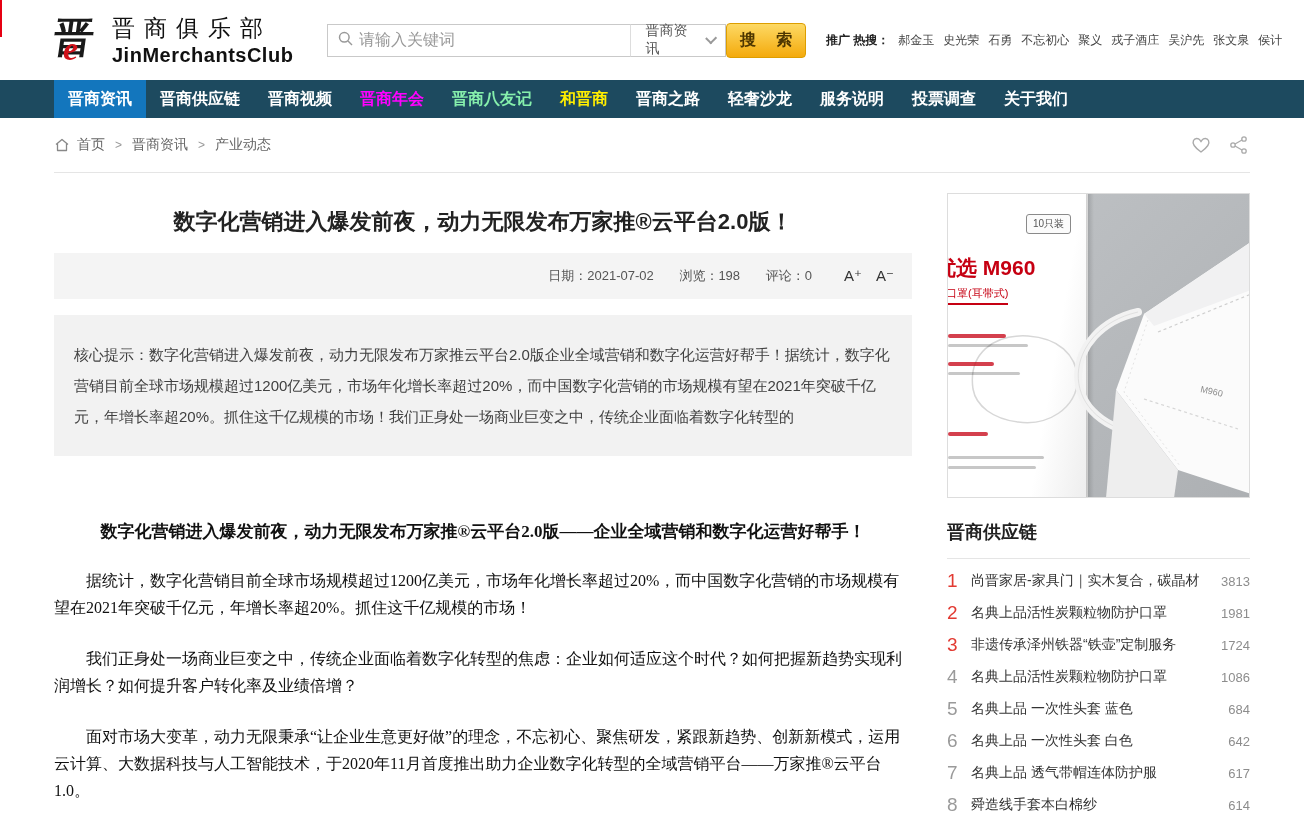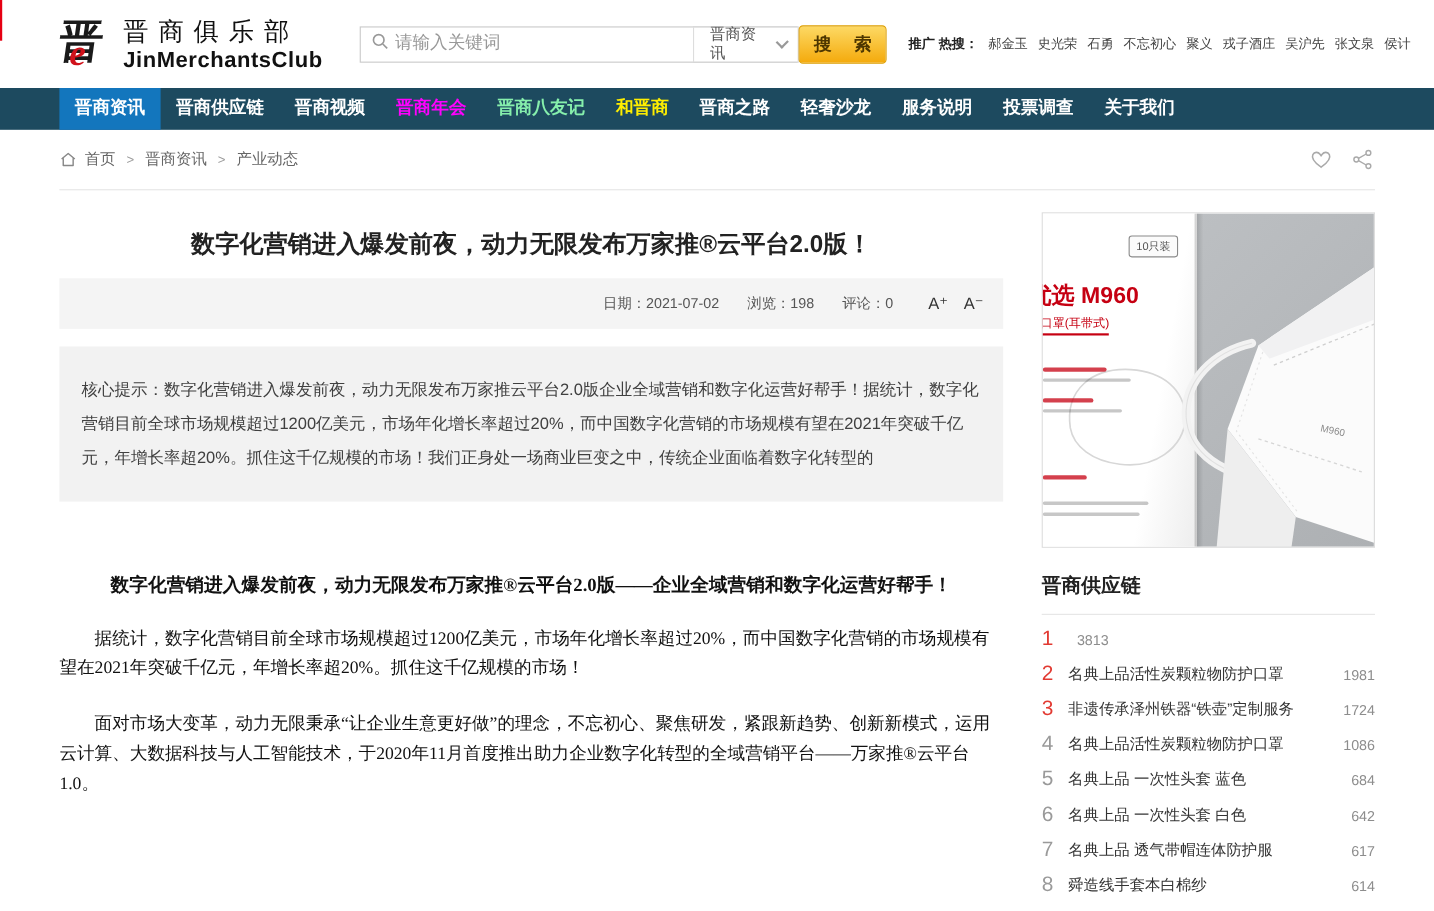--- a/index.html
+++ b/index.html
@@ -190,20 +190,21 @@
         <span>A⁺</span>
         <span>A⁻</span>
       </div>
     </div>
 
     <div class="summary-box">核心提示：数字化营销进入爆发前夜，动力无限发布万家推云平台2.0版企业全域营销和数字化运营好帮手！据统计，数字化营销目前全球市场规模超过1200亿美元，市场年化增长率超过20%，而中国数字化营销的市场规模有望在2021年突破千亿元，年增长率超20%。抓住这千亿规模的市场！我们正身处一场商业巨变之中，传统企业面临着数字化转型的</div>
 
     <div class="article-body">
       <h2 class="body-heading">数字化营销进入爆发前夜，动力无限发布万家推®云平台2.0版——企业全域营销和数字化运营好帮手！</h2>
       <p>据统计，数字化营销目前全球市场规模超过1200亿美元，市场年化增长率超过20%，而中国数字化营销的市场规模有望在2021年突破千亿元，年增长率超20%。抓住这千亿规模的市场！</p>
+      <p>我们正身处一场商业巨变之中，传统企业面临着数字化转型的焦虑：企业如何适应这个时代？如何把握新趋势实现利润增长？如何提升客户转化率及业绩倍增？</p>
       <p>面对市场大变革，动力无限秉承“让企业生意更好做”的理念，不忘初心、聚焦研发，紧跟新趋势、创新新模式，运用云计算、大数据科技与人工智能技术，于2020年11月首度推出助力企业数字化转型的全域营销平台——万家推®云平台1.0。</p>
     </div>
   </div>
 
   <div class="sidebar-col">
     <div class="product-box">
       <div class="gray-bg"></div>
       <div class="pkg"></div>
       <div class="pkg-shadow"></div>
       <svg class="mask-svg" width="303" height="305" viewBox="0 0 303 305">
@@ -231,20 +232,21 @@
       <div class="fineline" style="left:0; top:238px; width:40px;"></div>
       <div class="fineline gray" style="left:0; top:262px; width:96px;"></div>
       <div class="fineline gray" style="left:0; top:272px; width:88px;"></div>
     </div>
 
     <div class="sb-title">晋商供应链</div>
 
     <div class="rank-list">
       <div class="rank-row">
         <span class="rank-num">1</span>
+        <span class="rank-title">尚晋家居-家具门｜实木复合，碳晶材</span>
         <span class="rank-count">3813</span>
       </div>
       <div class="rank-row">
         <span class="rank-num">2</span>
         <span class="rank-title">名典上品活性炭颗粒物防护口罩</span>
         <span class="rank-count">1981</span>
       </div>
       <div class="rank-row">
         <span class="rank-num">3</span>
         <span class="rank-title">非遗传承泽州铁器“铁壶”定制服务</span>

